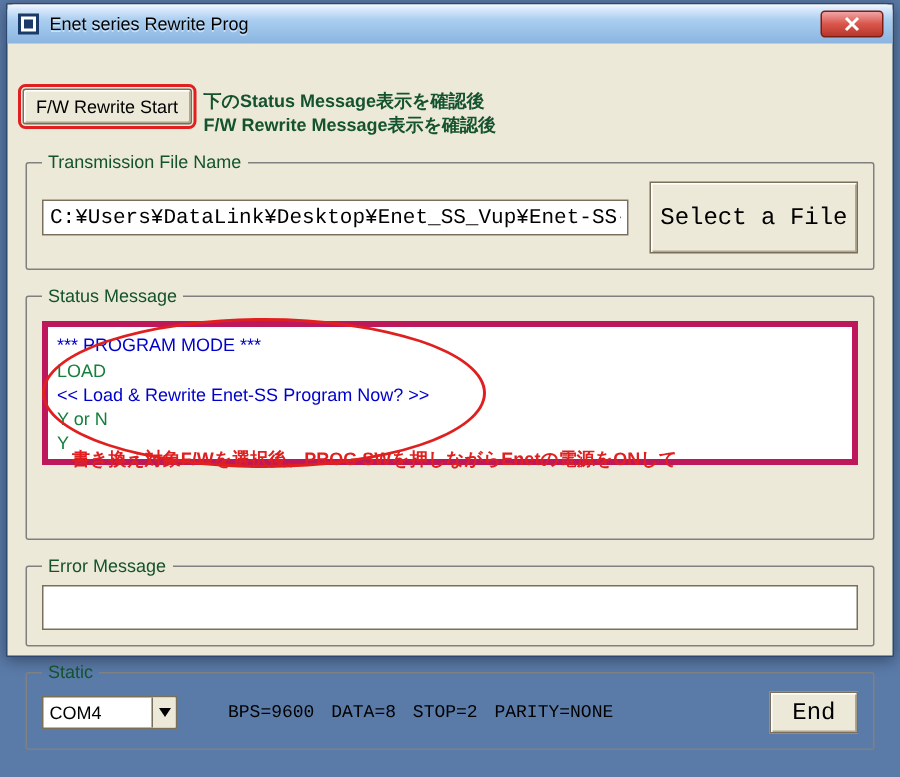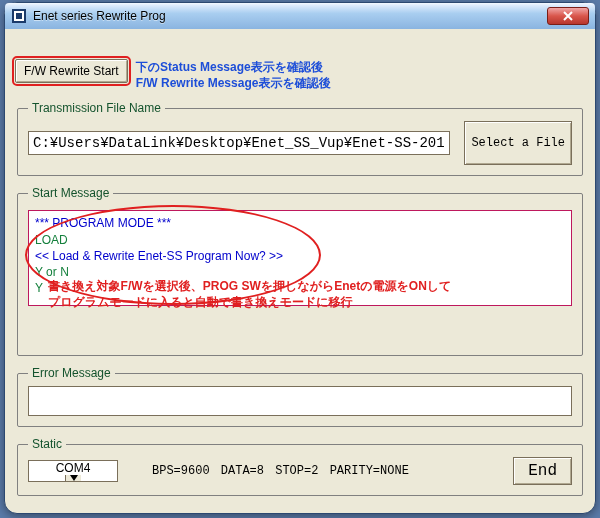--- a/index.html
+++ b/index.html
@@ -1,42 +1,42 @@
 <!DOCTYPE html>
 <html><head>
 <meta charset="utf-8">
 <style>
   * { box-sizing: border-box; font-family: "MS UI Gothic", Tahoma, sans-serif; }
   body { margin: 0; background: #5a7aa8; width: 600px; height: 518px; overflow: hidden; }
-  .window { position: absolute; left: 4px; top: 2px; width: 592px; height: 512px; border: 1px solid #2c4870; border-radius: 13px; box-shadow: 0 2px 10px rgba(0,0,0,0.4); background: #ece9d8; }
+  .window { position: absolute; left: 4px; top: 2px; width: 592px; height: 436px; border: 1px solid #2c4870; border-radius: 1px; box-shadow: 0 2px 10px rgba(0,0,0,0.4); background: #ece9d8; }
   .titlebar { height: 26px; background: linear-gradient(180deg,#f4f9ff 0%,#dceafc 10%,#a9cef0 40%,#8ab4e0 100%); border-radius: 4px 4px 0 0; display: flex; align-items: center; padding: 0 6px; }
   .titlebar .app-icon { width: 16px; height: 16px; margin-right: 6px; }
   .titlebar .title { flex: 1; font-size: 12px; color: #000; text-shadow: 0 1px 0 rgba(255,255,255,0.5); }
   .close-btn { width: 42px; height: 18px; background: linear-gradient(180deg,#f0a5a5,#d9564b 50%,#b7362c); border: 1px solid #7a1e16; border-radius: 3px; display: flex; align-items: center; justify-content: center; }
   .close-btn svg { width: 10px; height: 10px; }
   .client { padding: 6px 10px 8px 10px; }
   .row1 { display: flex; align-items: flex-start; margin-top: 24px; }
   .btn { background: #ece9d8; border: 1px solid #7a6f5a; box-shadow: inset 1px 1px 0 #fff, inset -1px -1px 0 #b0a890; font-size: 12px; padding: 4px 8px; cursor: pointer; }
   .fw-btn { outline: 2px solid #e02020; border-radius: 2px; outline-offset: 1px; }
-  .annot { color: #1d4ed8; font-size: 12px; line-height: 1.35; margin-left: 8px; font-weight: bold; }
+  .annot { color: #14532d; font-size: 12px; line-height: 1.35; margin-left: 8px; font-weight: bold; }
   fieldset { border: 1px solid #808080; border-radius: 2px; margin: 10px 2px 0 2px; padding: 10px 10px 12px 10px; font-size: 12px; }
   fieldset.tight { padding: 6px 10px 10px 10px; }
   legend { padding: 0 4px; font-size: 12px; color: #14532d; }
   .file-row { display: flex; align-items: center; }
   .file-input { flex: 1; background: #fff; border: 1px solid #7a6f5a; font-size: 14px; padding: 3px 4px; font-family: "Courier New", monospace; }
-  .file-btn { margin-left: 14px; font-family: "Courier New", monospace; font-size: 12px; padding: 14px 6px; }
-  .status-box { background: #fff; border: 1px solid #be185d; padding: 4px 6px 6px 6px; height: 96px; font-family: "Courier New", monospace; font-size: 12px; line-height: 1.35; position: relative; }
+  .file-btn { margin-left: 14px; font-family: "Courier New", monospace; font-size: 16px; padding: 14px 6px; }
+  .status-box { background: #fff; border: 4px solid #be185d; padding: 4px 6px 6px 6px; height: 96px; font-family: "Courier New", monospace; font-size: 12px; line-height: 1.35; position: relative; }
   .status-line { color: #0000cc; white-space: pre; }
   .status-line.black { color: #15803d; }
   .status-circle { position: absolute; left: -4px; top: -6px; width: 296px; height: 100px; border: 2px solid #e02020; border-radius: 50%; pointer-events: none; }
   .fs-status { position: relative; min-height: 170px; }
   .annot2 { position: absolute; left: 30px; bottom: 8px; color: #e02020; font-size: 12px; line-height: 1.35; font-weight: bold; }
   .error-box { background: #fff; border: 1px solid #7a6f5a; height: 30px; font-family: "Courier New", monospace; font-size: 12px; padding: 4px; }
   .static-row { display: flex; align-items: center; }
-  .combo { position: relative; width: 90px; height: 22px; background: #fff; border: 1px solid #7a6f5a; display: flex; align-items: center; font-family: "Courier New", monospace; font-size: 12px; flex-direction: column; }
+  .combo { position: relative; width: 90px; height: 22px; background: #fff; border: 1px solid #7a6f5a; display: flex; align-items: center; font-family: "Courier New", monospace; font-size: 12px; }
   .combo-val { flex: 1; padding: 0 4px; }
   .combo-arrow { width: 16px; height: 100%; background: #ece9d8; border-left: 1px solid #7a6f5a; display: flex; align-items: center; justify-content: center; }
   .serial-params { margin-left: 34px; font-family: "Courier New", monospace; font-size: 12px; word-spacing: 4px; }
   .end-btn { margin-left: auto; font-family: "Courier New", monospace; font-size: 16px; padding: 4px 14px; }
 </style>
 </head>
 <body>
 
 <div class="window">
   <div class="titlebar">
@@ -66,32 +66,31 @@
 
     <fieldset class="tight">
       <legend>Transmission File Name</legend>
       <div class="file-row">
         <input class="file-input" type="text" value="C:¥Users¥DataLink¥Desktop¥Enet_SS_Vup¥Enet-SS-20160215.b" style="">
         <button class="btn file-btn">Select a File</button>
       </div>
     </fieldset>
 
     <fieldset class="fs-status">
-      <legend>Start Message</legend>
+      <legend>Status Message</legend>
       <div class="status-box">
         <div class="status-circle"></div>
         <div class="status-line">*** PROGRAM MODE ***</div>
         <div class="status-line black">LOAD</div>
         <div class="status-line">&lt;&lt; Load &amp; Rewrite Enet-SS Program Now? &gt;&gt;</div>
         <div class="status-line black">Y or N</div>
         <div class="status-line black">Y</div>
       </div>
       <div class="annot2">
         <div>書き換え対象F/Wを選択後、PROG SWを押しながらEnetの電源をONして</div>
-        <div>プログラムモードに入ると自動で書き換えモードに移行</div>
       </div>
     </fieldset>
 
     <fieldset class="tight">
       <legend>Error Message</legend>
       <div class="error-box"></div>
     </fieldset>
 
     <fieldset class="tight">
       <legend>Static</legend>

